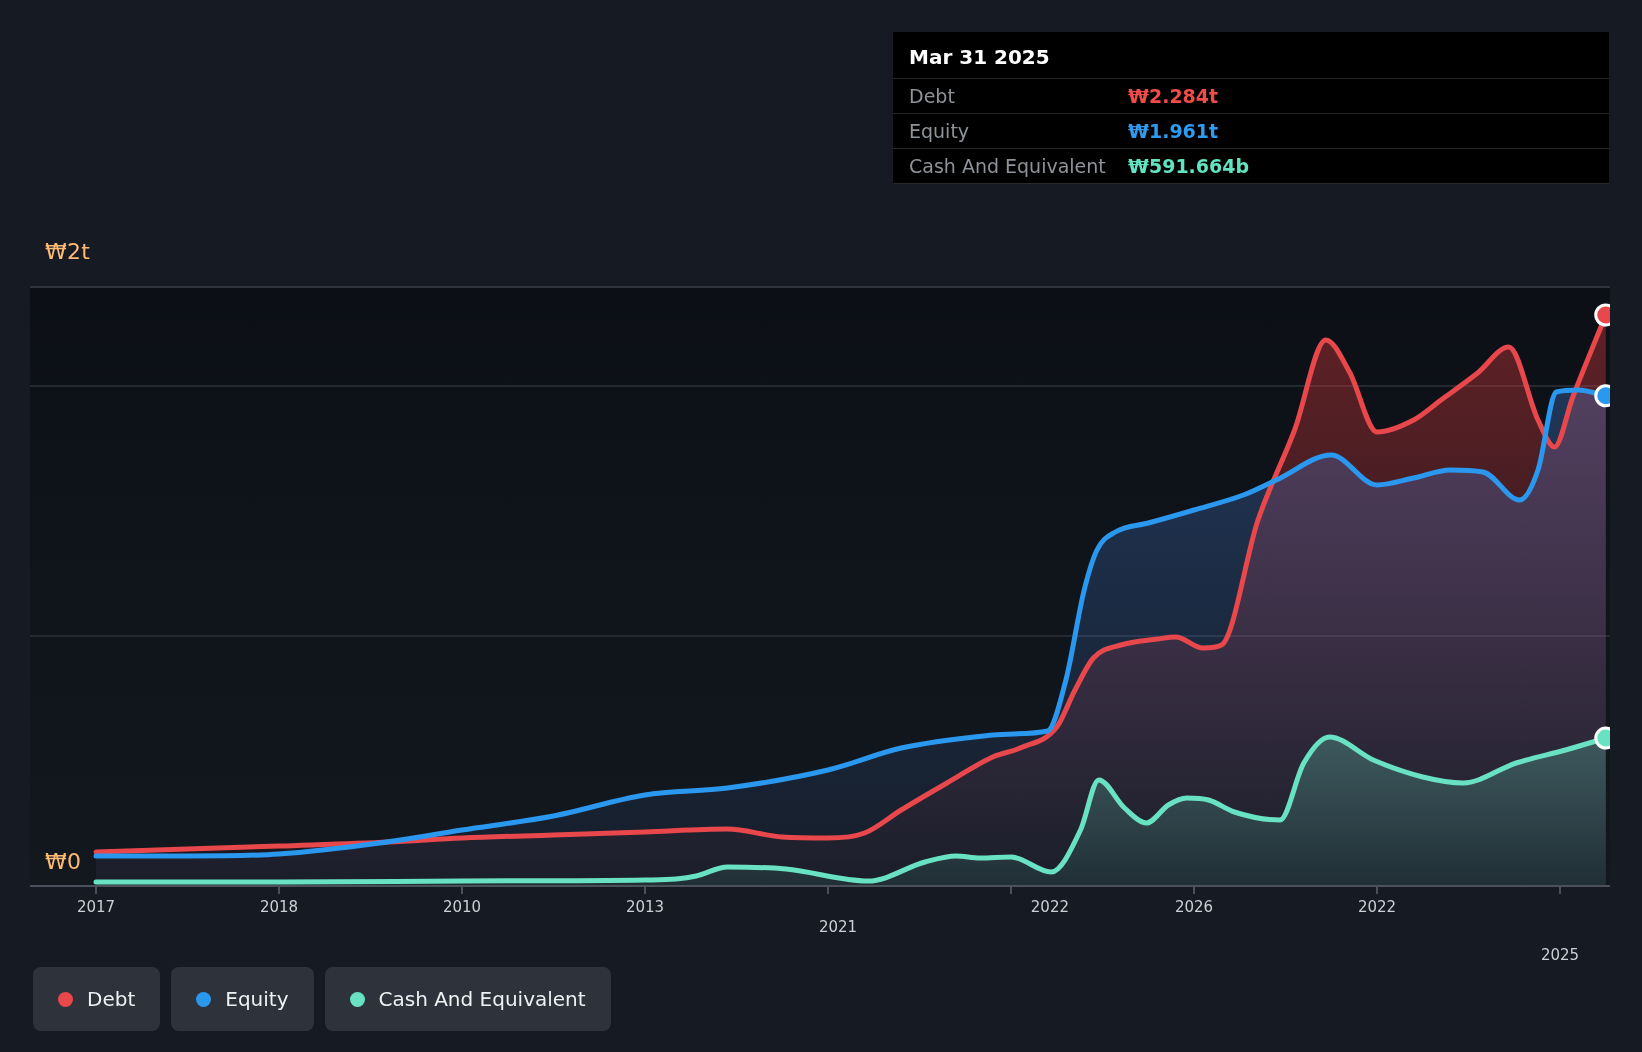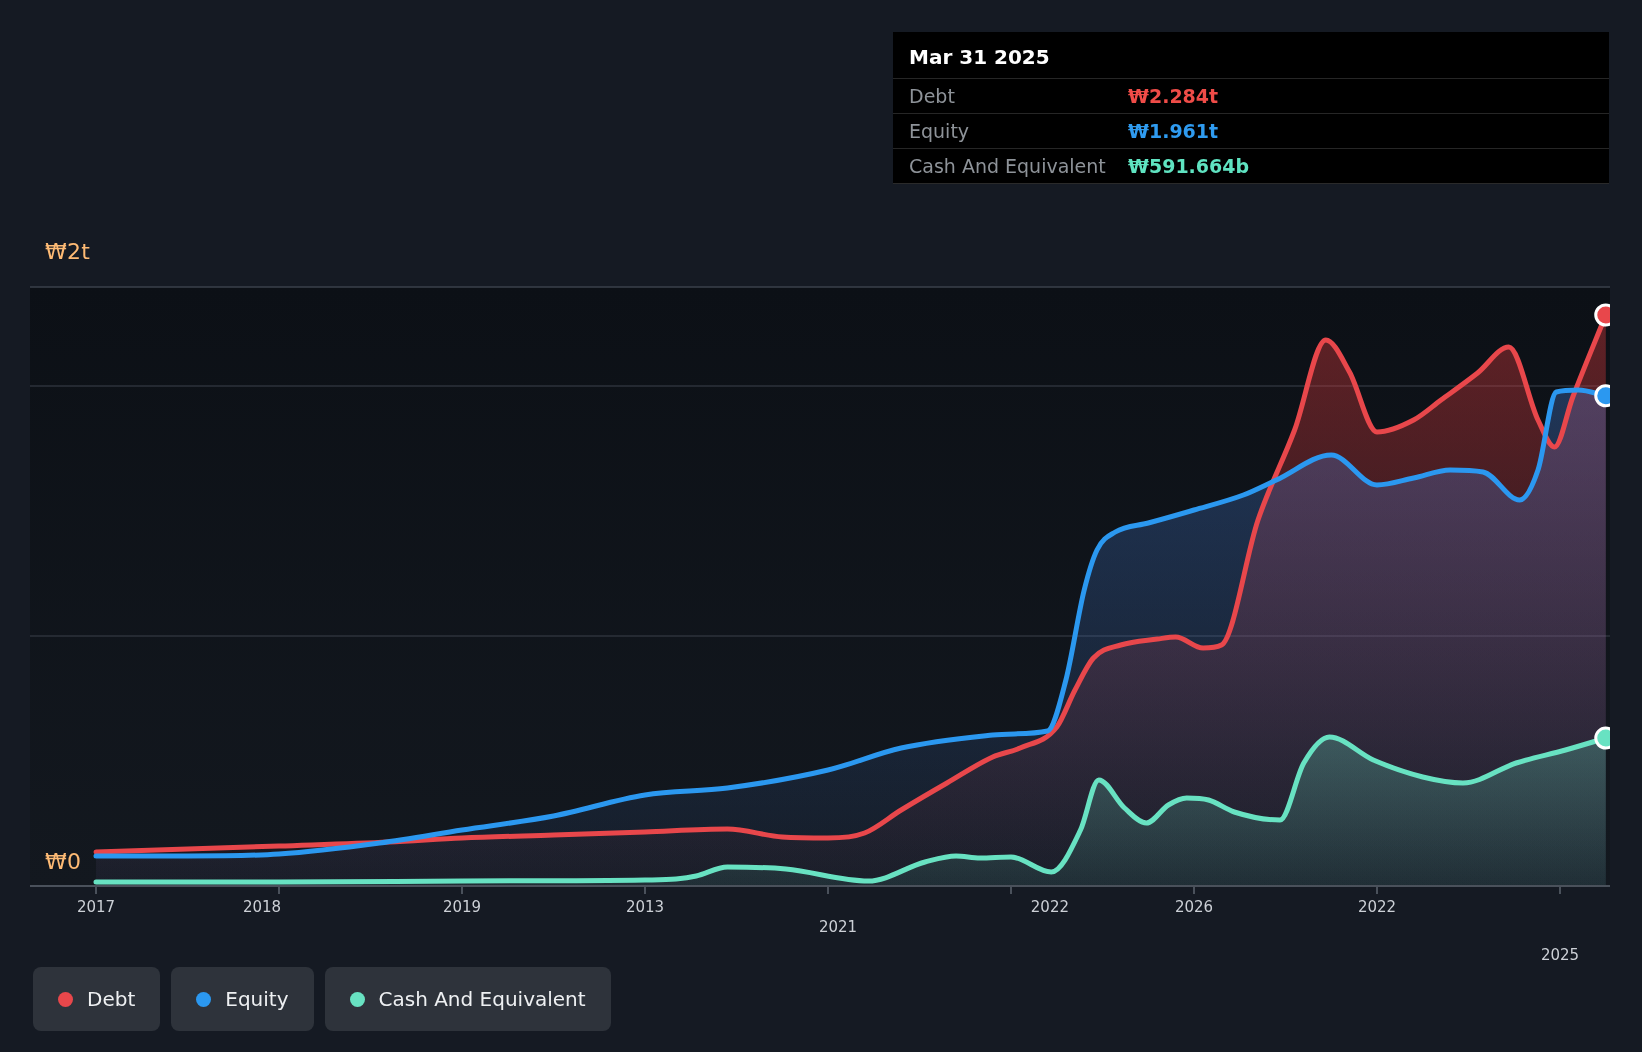--- a/index.html
+++ b/index.html
@@ -81,22 +81,22 @@
       <line x1="1011" y1="886" x2="1011" y2="894" stroke="#4a515b" stroke-width="2"></line>
       <line x1="1194" y1="886" x2="1194" y2="894" stroke="#4a515b" stroke-width="2"></line>
       <line x1="1377" y1="886" x2="1377" y2="894" stroke="#4a515b" stroke-width="2"></line>
       <line x1="1560" y1="886" x2="1560" y2="894" stroke="#4a515b" stroke-width="2"></line>
     </svg>
 
   <div class="ylabel top">₩2t</div>
   <div class="ylabel zero">₩0</div>
   <div id="xlabels">
       <span class="xlabel" style="left: 96px;">2017</span>
-      <span class="xlabel" style="left: 262px;">2018</span>
-      <span class="xlabel" style="left: 462px;">2019</span>
+      <span class="xlabel" style="left: 279px;">2018</span>
+      <span class="xlabel" style="left: 462px;">2010</span>
       <span class="xlabel" style="left: 645px;">2013</span>
       <span class="xlabel" style="left: 838px; margin-top: 20px;">2021</span>
       <span class="xlabel" style="left: 1024px; text-align: right;">2022</span>
       <span class="xlabel" style="left: 1194px;">2026</span>
       <span class="xlabel" style="left: 1377px;">2022</span>
       <span class="xlabel" style="left: 1560px; margin-top: 48px;">2025</span>
     </div>
 
   <div class="tooltip">
     <div class="tt-title">Mar 31 2025</div>

